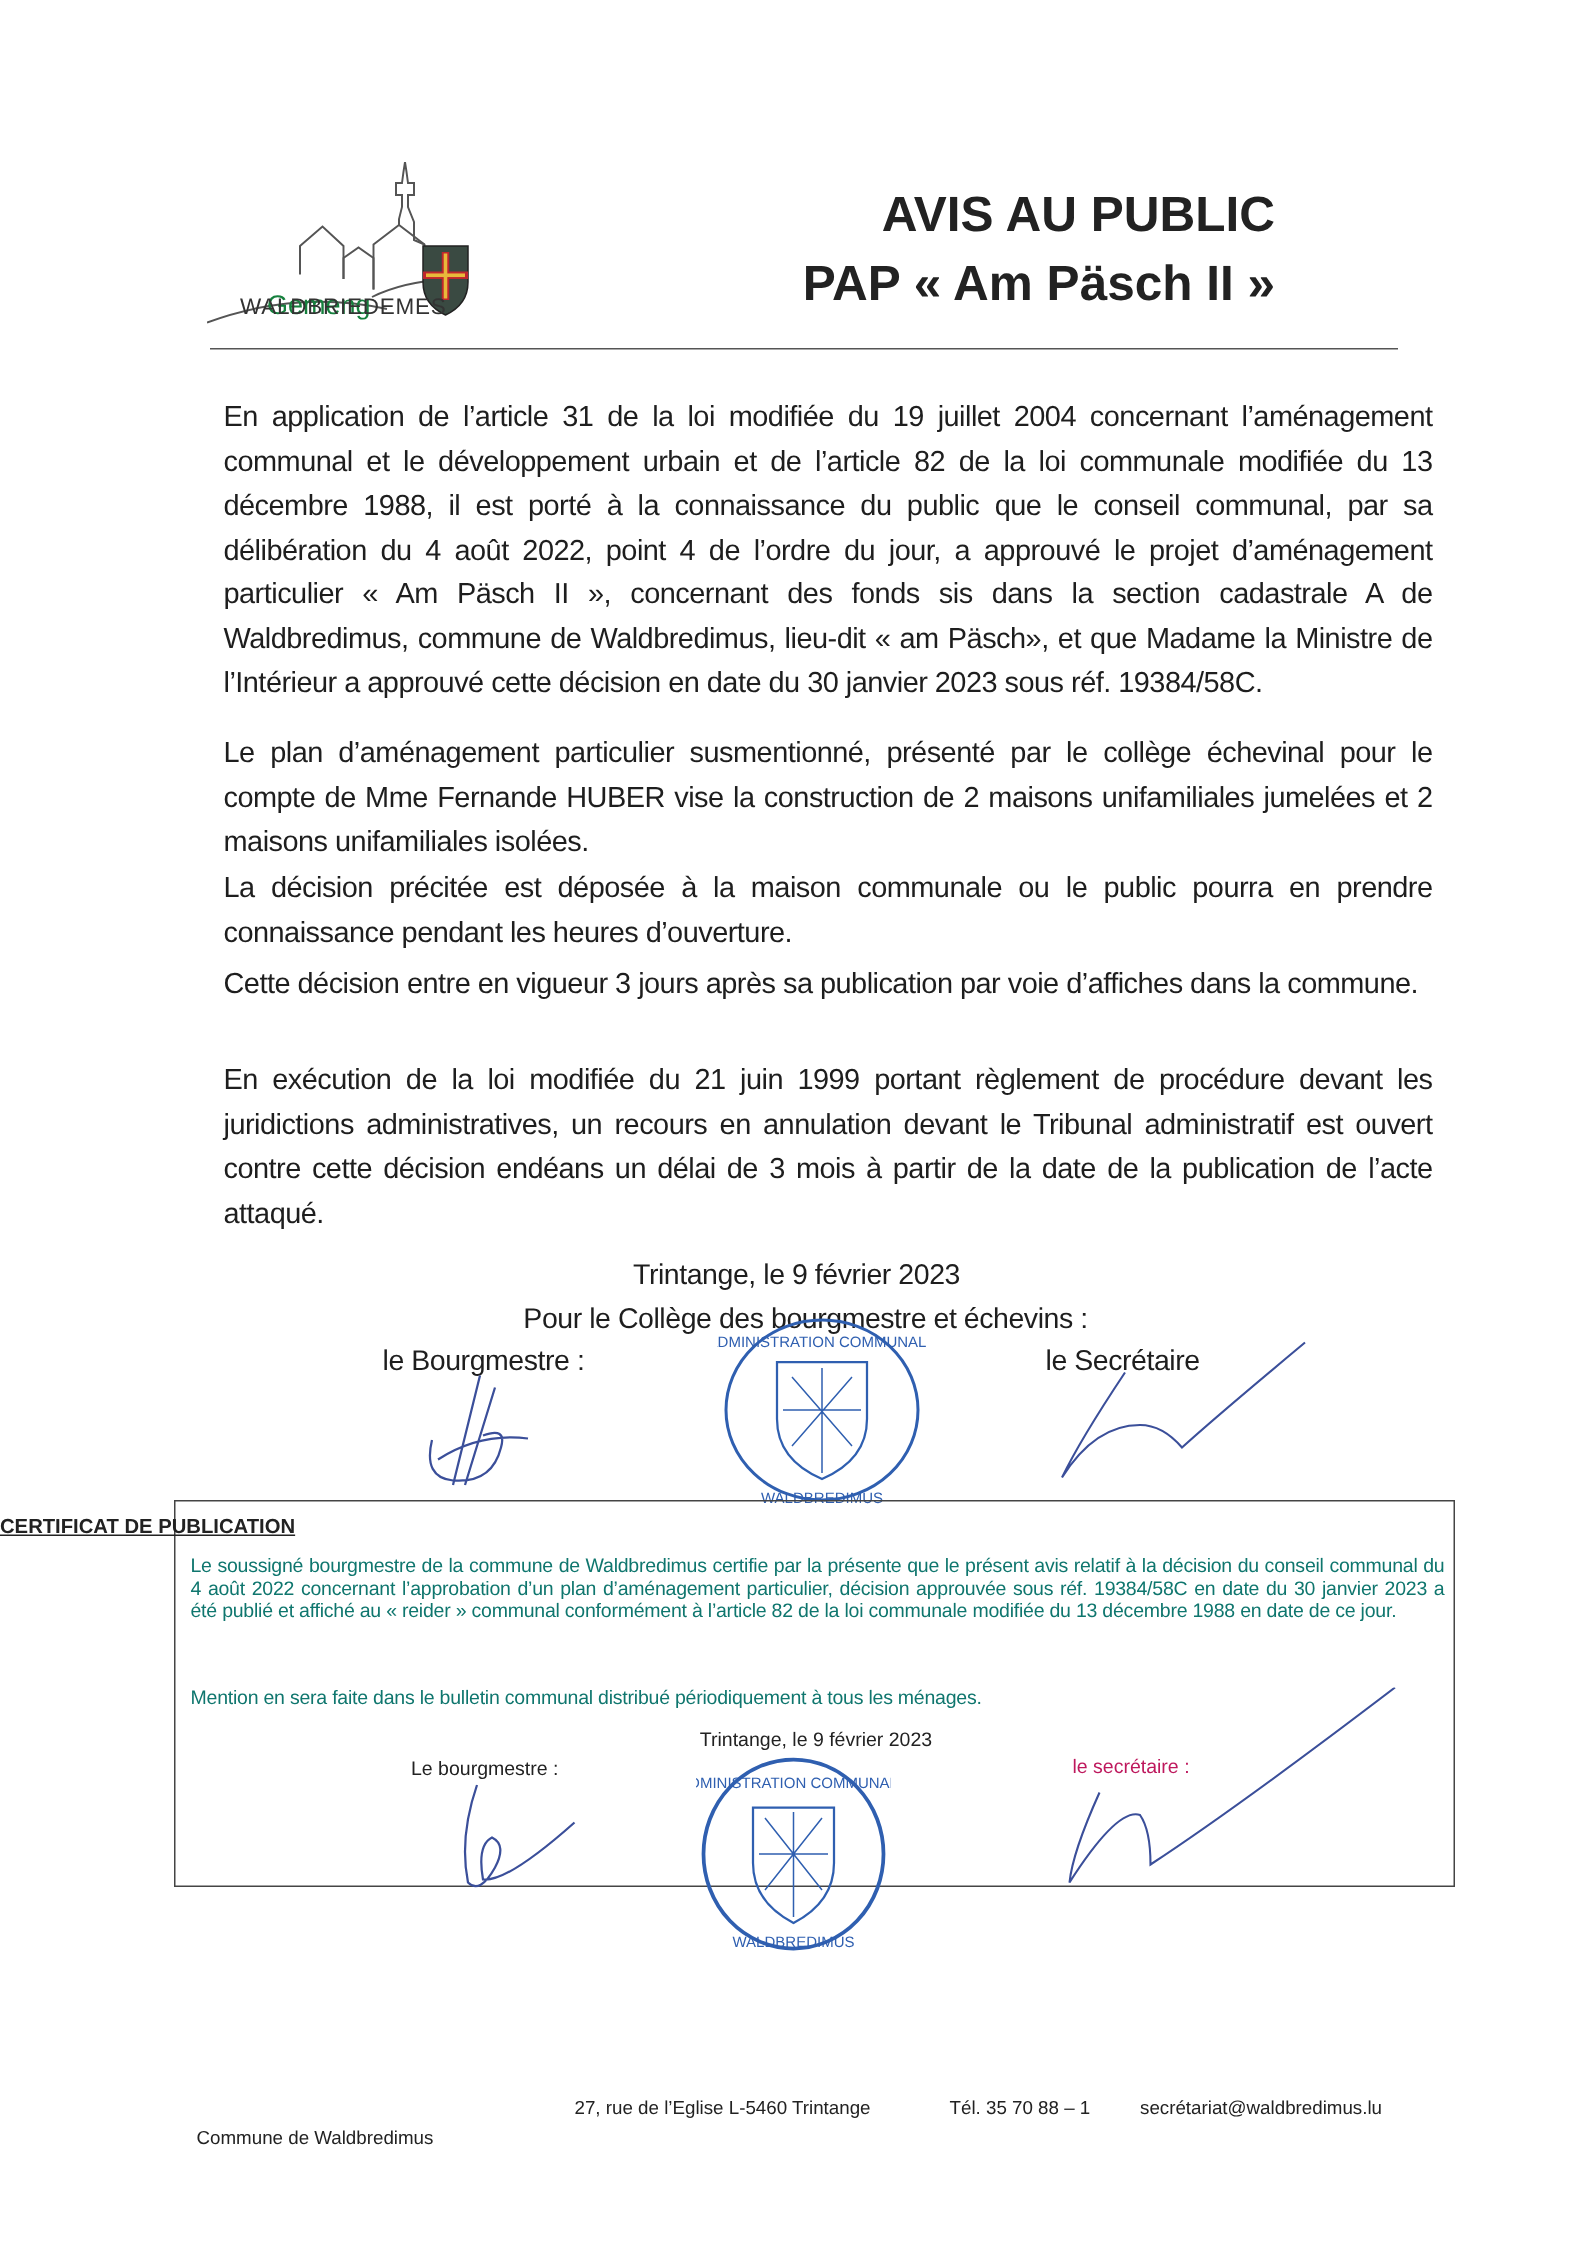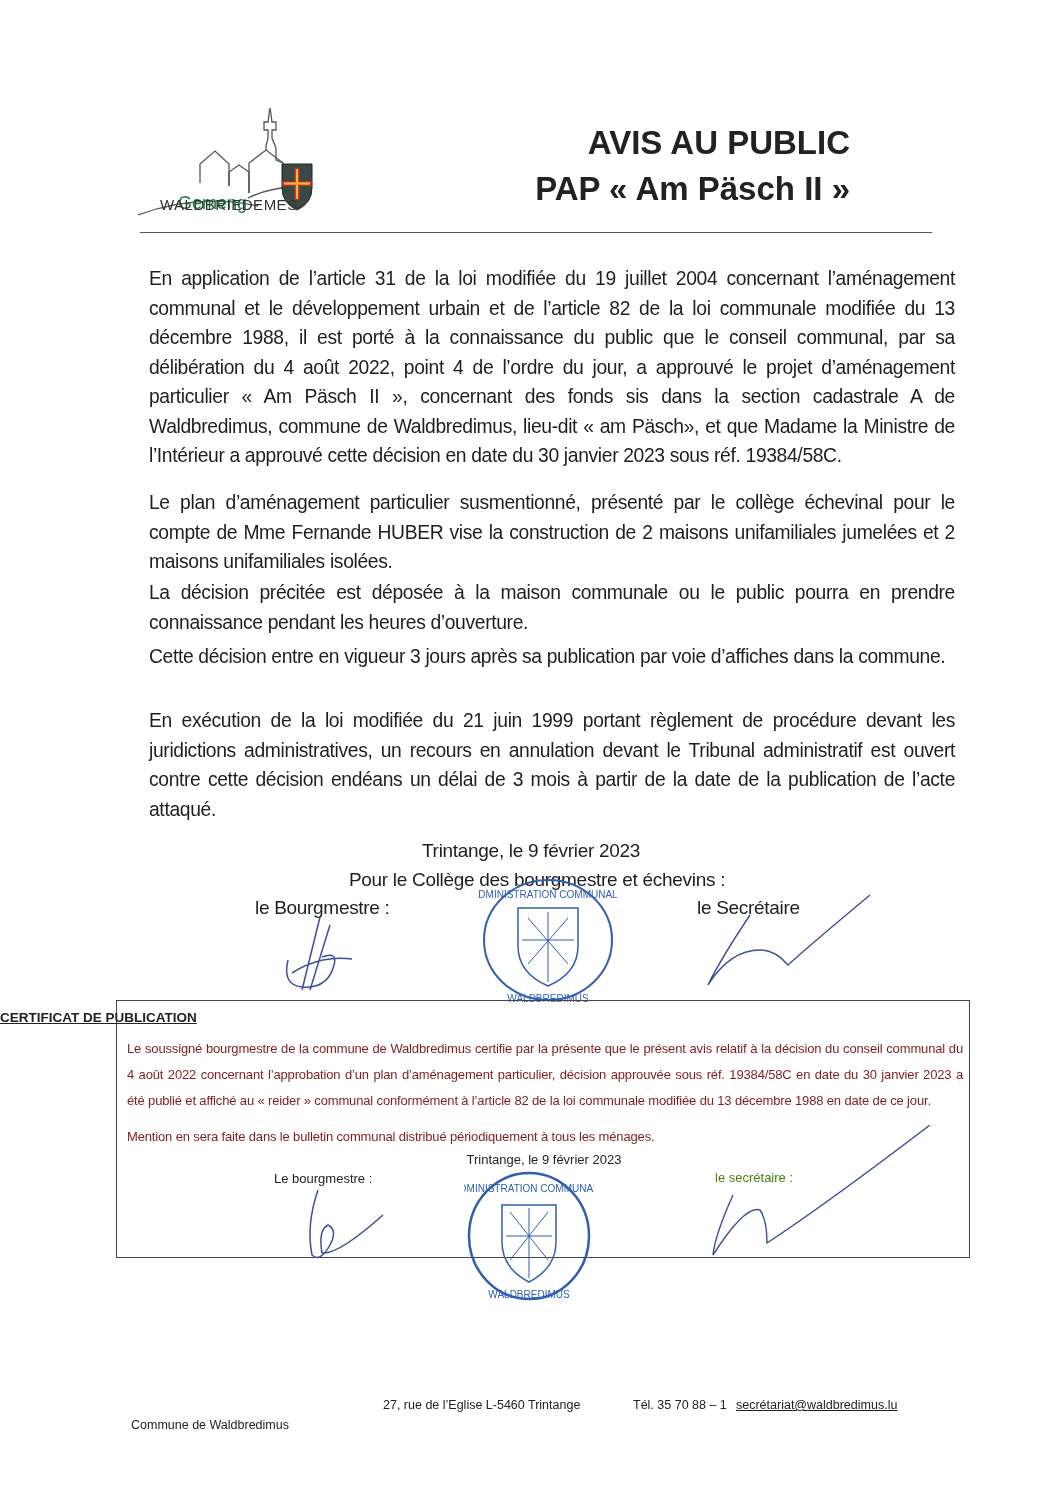--- a/index.html
+++ b/index.html
@@ -20,31 +20,31 @@
   .center-line { position:absolute; left:0; width:1058px; text-align:center; font-size:19px; color:#1e1e1e; letter-spacing:-0.3px; }
   .sig-date { top:840px; left:2px; }
   .sig-college { top:869px; left:8px; }
   .sig-label { position:absolute; font-size:19px; color:#1e1e1e; letter-spacing:-0.3px; }
   .bourg-label { left:255px; top:897px; }
   .secr-label { left:697px; top:897px; }
   .stamp { position:absolute; }
   .signature { position:absolute; }
   .cert-box { position:absolute; left:116px; top:1000px; width:854px; height:258px; border-top:1.5px solid #444; border-left:1.5px solid #444; border-right:1.5px solid #444; border-bottom:1.5px solid #444; box-sizing:border-box; }
   .cert-title { position:absolute; left:0; width:100%; top:1010px; text-align:left; font-weight:bold; font-size:13.5px; text-decoration:underline; color:#222; }
-  .cert-text { position:absolute; left:127px; width:836px; font-size:13px; line-height:26px; text-align:justify; color:#7f1d1d; letter-spacing:-0.15px; }
+  .cert-text { position:absolute; left:127px; width:836px; font-size:13px; line-height:15px; text-align:justify; color:#0f766e; letter-spacing:-0.15px; }
   .c1 { top:1036px; }
   .c2 { top:1124px; }
   .cert-date { position:absolute; left:0; width:1088px; text-align:center; top:1152px; font-size:13px; color:#222; }
   .cert-bourg { position:absolute; left:274px; top:1171px; font-size:13px; color:#222; }
-  .cert-secr { position:absolute; left:715px; top:1170px; font-size:13px; color:#4d7c0f;text-align:right; }
+  .cert-secr { position:absolute; left:715px; top:1170px; font-size:13px; color:#be185d;text-align:right; }
   .footer-item { position:absolute; top:1398px; font-size:12.5px; color:#222; }
   .f1 { left:131px;margin-top:20px; }
   .f2 { left:383px; }
   .f3 { left:633px; }
-  .f4 { left:736px;text-decoration:underline; }
+  .f4 { left:760px; }
 </style>
 </head>
 <body>
 
 <div class="logo">
   <svg width="180" height="125" viewBox="0 0 180 125">
     <g fill="none" stroke="#555" stroke-width="1.3">
       <path d="M0 107 Q60 85 120 98"></path>
       <path d="M62 75 L62 56 L77 43 L91 56 L91 78"></path>
       <path d="M91 78 L91 64 L101 57 L111 64 L111 85"></path>

